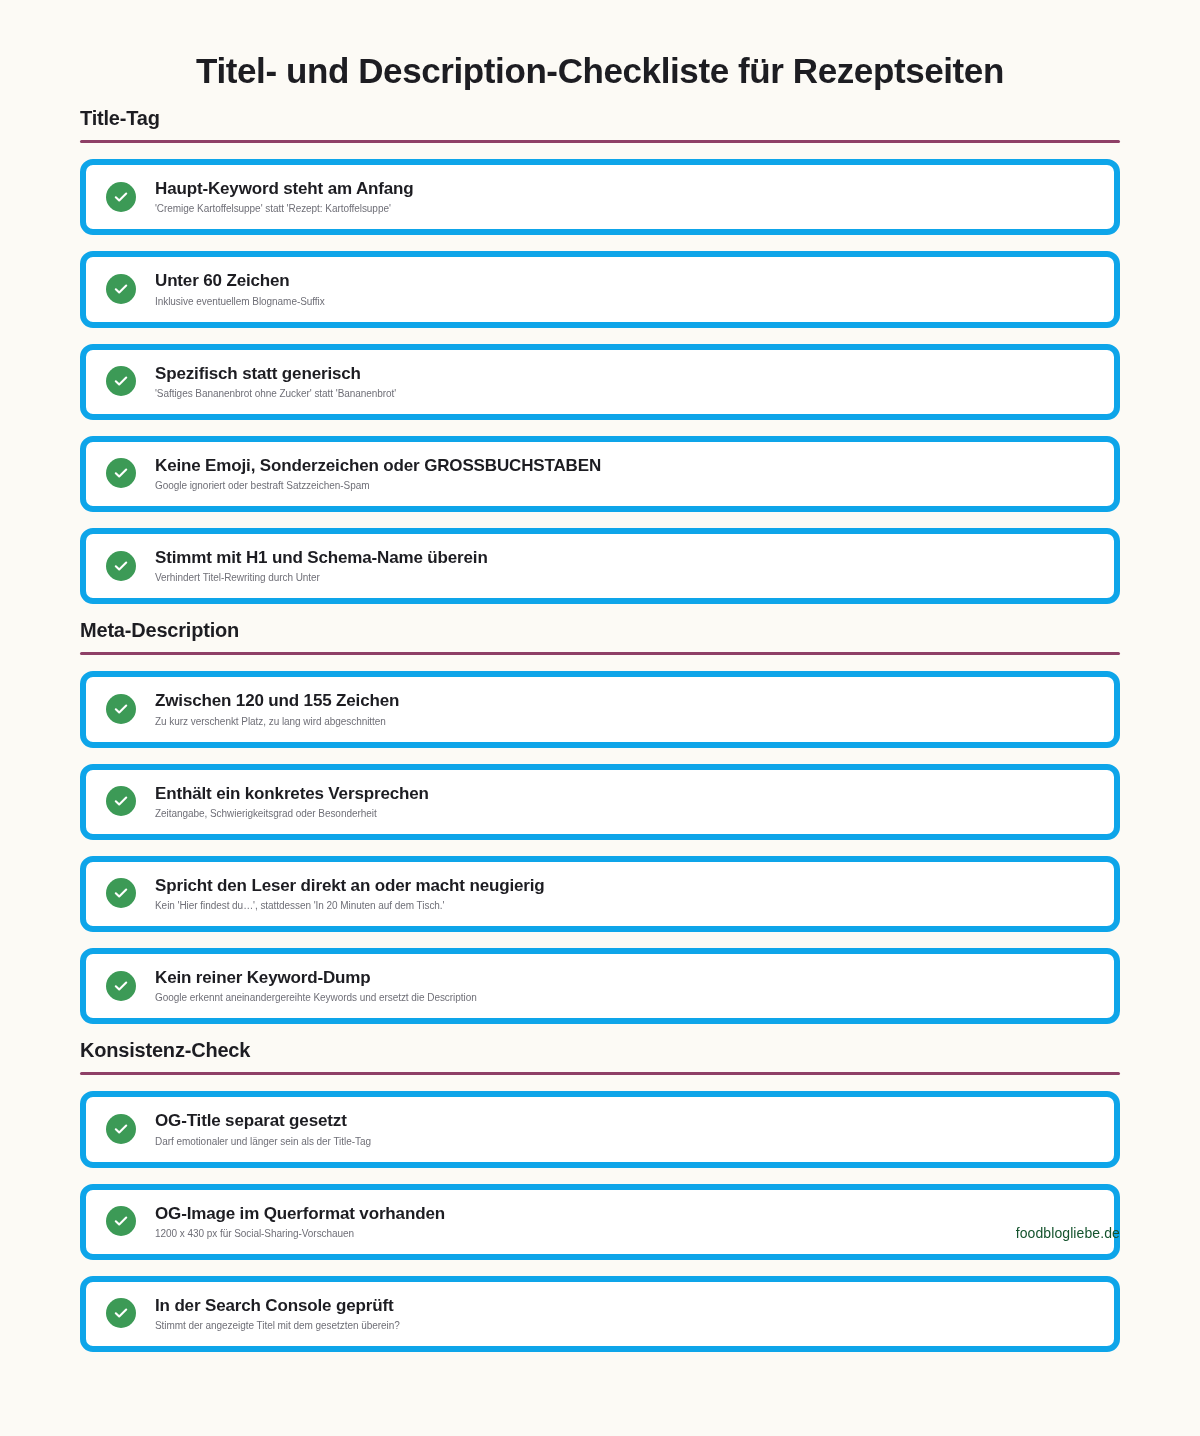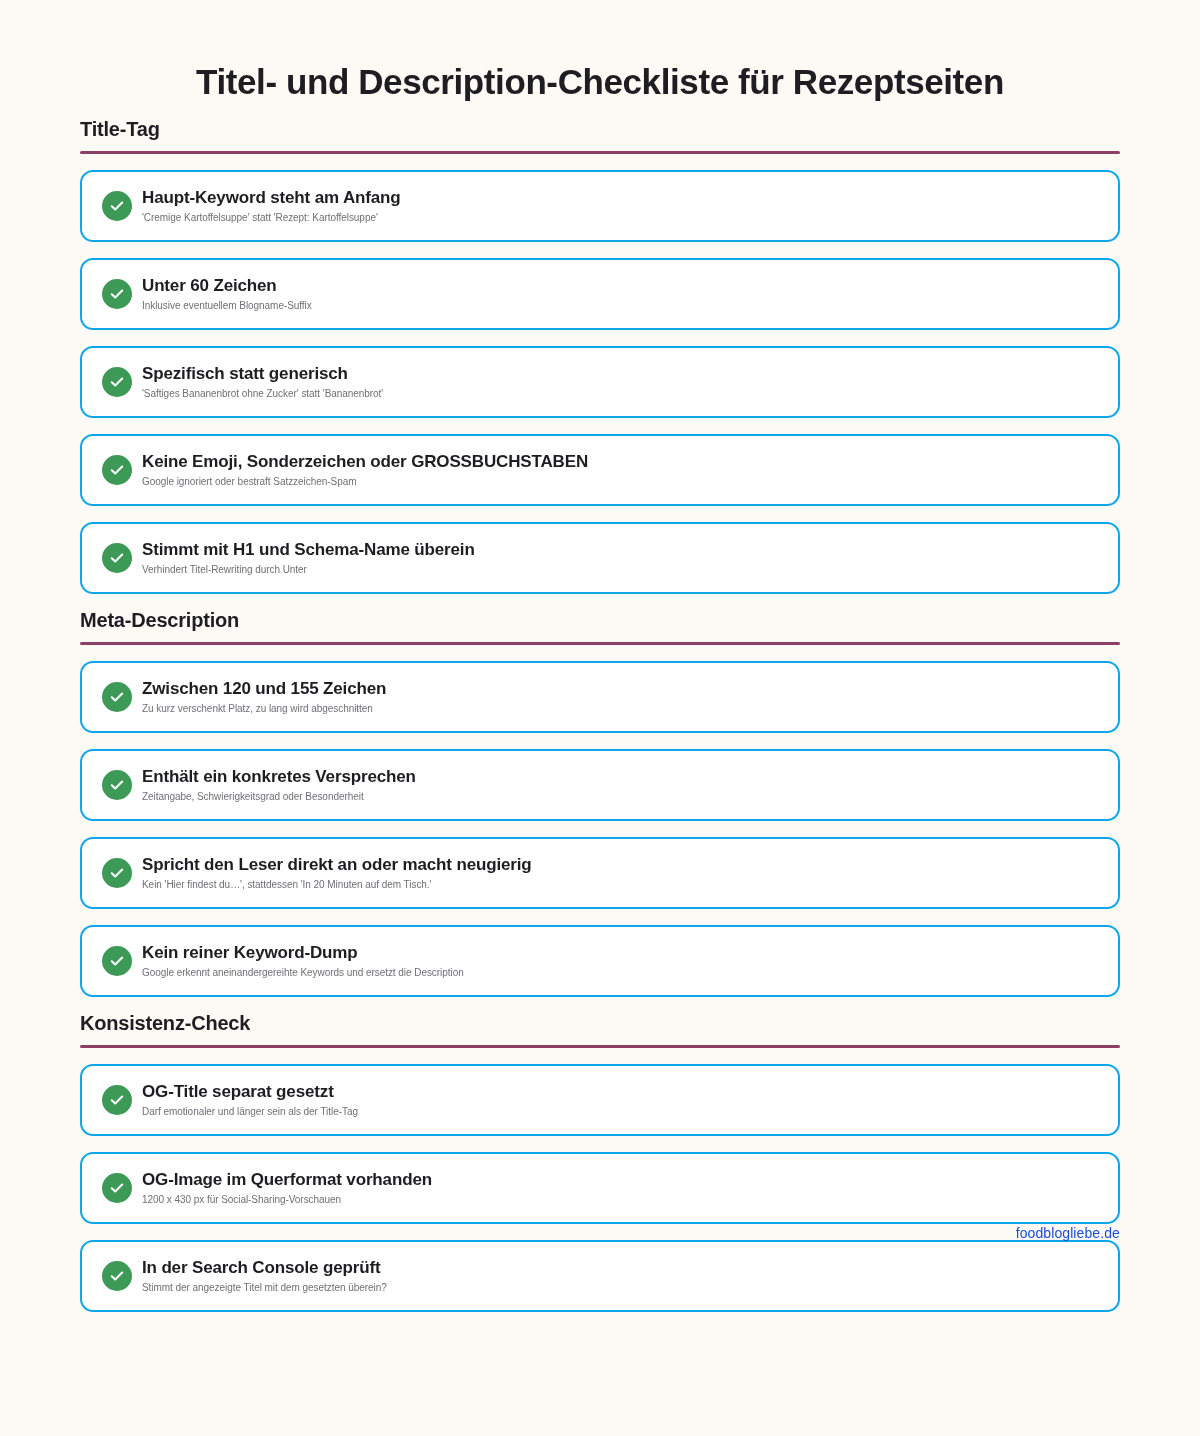--- a/index.html
+++ b/index.html
@@ -13,21 +13,21 @@
     height: 1436px;
     background: #fcfaf5;
     font-family: "Liberation Sans", sans-serif;
     color: #25252a;
     overflow: hidden;
   }
   .page {
     width: 1200px;
     height: 1268px;
     position: relative;
-    padding: 11px 80px;
+    padding: 0 80px;
   }
   .page-title {
     font-size: 35px;
     font-weight: bold;
     text-align: center;
     letter-spacing: -0.4px;
     color: #1d1d22;
     margin: 0;
     padding-top: 50px;
     line-height: 1.2;
@@ -53,23 +53,23 @@
     margin-bottom: 16px;
   }
   .card-list {
     display: flex;
     flex-direction: column;
     gap: 16px;
   }
   .card {
     display: flex;
     align-items: center;
-    gap: 10px;
+    gap: 19px;
     background: #ffffff;
-    border: 2px solid #0ea5e9;
+    border: 6px solid #0ea5e9;
     border-radius: 13px;
     padding: 13px 20px 14px 20px;
     min-height: 72px;
   }
   .check-icon {
     flex: 0 0 auto;
     width: 30px;
     height: 30px;
     border-radius: 50%;
     background: #3c9a56;
@@ -98,21 +98,21 @@
     font-weight: normal;
     color: #6f6f77;
     letter-spacing: -0.05px;
     line-height: 1.3;
   }
   .footer-watermark {
     position: absolute;
     right: 80px;
     bottom: 27px;
     font-size: 14px;
-    color: #1d4ed8;
+    color: #14532d;
     letter-spacing: 0.1px;
   }
 </style>
 </head>
 <body>
 
 <div class="page">
 
   <h1 class="page-title">Titel- und Description-Checkliste für Rezeptseiten</h1>
 

